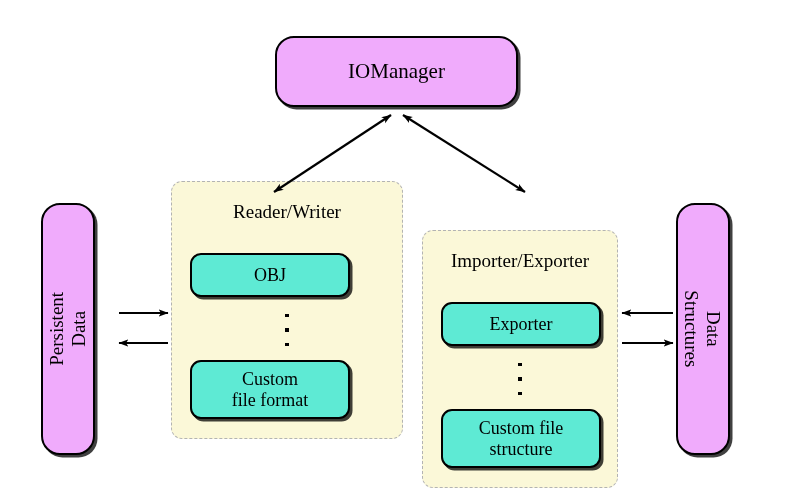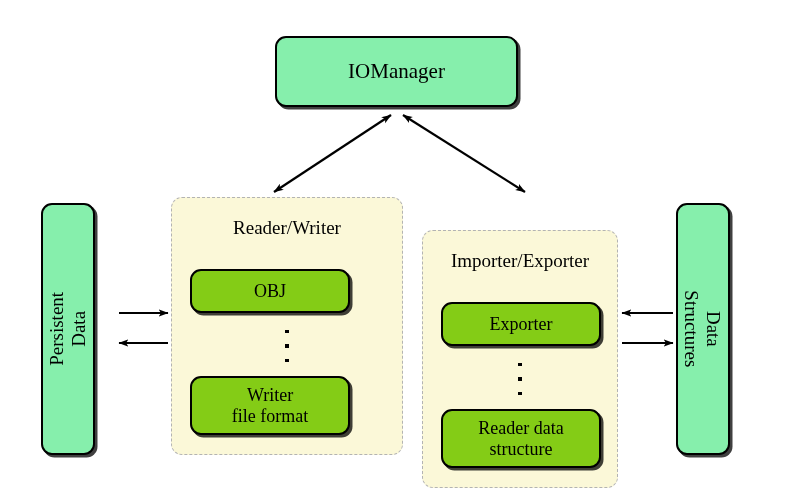--- a/index.html
+++ b/index.html
@@ -21,23 +21,23 @@
     background: #ffffff;
   }
   
   .node {
     position: absolute;
     box-sizing: border-box;
     display: flex;
     align-items: center;
     justify-content: center;
     text-align: center;
-    background: #86efac;
+    background: #f0abfc;
     border: 2.2px solid #000000;
-    border-radius: 11px;
+    border-radius: 19px;
     box-shadow: 2.5px 2.5px 0 rgba(0,0,0,0.75);
   }
   .node-label {
     display: block;
     line-height: 1.15;
     white-space: pre-line;
   }
   
   #manager-box {
     left: 275px;
@@ -57,34 +57,34 @@
   .rot-ccw { transform: rotate(-90deg); }
   .rot-cw  { transform: rotate(90deg); }
   
   .group-panel {
     position: absolute;
     box-sizing: border-box;
     background: #FBF8D8;
     border: 1.6px dashed #b3b3b3;
     border-radius: 11px;
   }
-  #reader-writer-panel   { left: 171px; top: 197px; width: 232px; height: 258px; }
+  #reader-writer-panel   { left: 171px; top: 181px; width: 232px; height: 258px; }
   #importer-exporter-panel { left: 422px; top: 197px; width: 196px; height: 258px; margin-top: 33px; }
   .group-title {
     position: absolute;
     top: 20px;
     left: 0;
     width: 100%;
     text-align: center;
     font-size: 19px;
     line-height: 1;
   }
   
   .member-box {
-    background: #84cc16;
+    background: #5eead4;
     border-width: 2.6px;
     border-radius: 11px;
     font-size: 18px;
     left: 18px;
     width: 160px;
   }
   .member-top    { top: 71px;  height: 44px; }
   .member-bottom { top: 178px; height: 59px; }
   
   .vdots {
@@ -140,40 +140,40 @@
       <span class="node-label">OBJ</span>
     </div>
 
     <div class="vdots">
       <i></i>
         <i></i>
         <i></i>
     </div>
 
     <div class="node member-box member-bottom">
-      <span class="node-label">Writer
+      <span class="node-label">Custom
 file format</span>
     </div>
   </div>
 
   <div class="group-panel" id="importer-exporter-panel">
     <div class="group-title">Importer/Exporter</div>
 
     <div class="node member-box member-top">
       <span class="node-label">Exporter</span>
     </div>
 
     <div class="vdots">
       <i></i>
         <i></i>
         <i></i>
     </div>
 
     <div class="node member-box member-bottom">
-      <span class="node-label">Reader data
+      <span class="node-label">Custom file
 structure</span>
     </div>
   </div>
 
   <svg id="arrow-layer" viewBox="0 0 800 489">
     <defs>
       <marker id="ah" markerWidth="11" markerHeight="11" refX="9.4" refY="4" orient="auto" markerUnits="userSpaceOnUse">
         <path d="M0,0.4 L10,4 L0,7.6 L2.4,4 Z" fill="#000000"></path>
       </marker>
       <marker id="ah-start" markerWidth="11" markerHeight="11" refX="0.6" refY="4" orient="auto" markerUnits="userSpaceOnUse">

